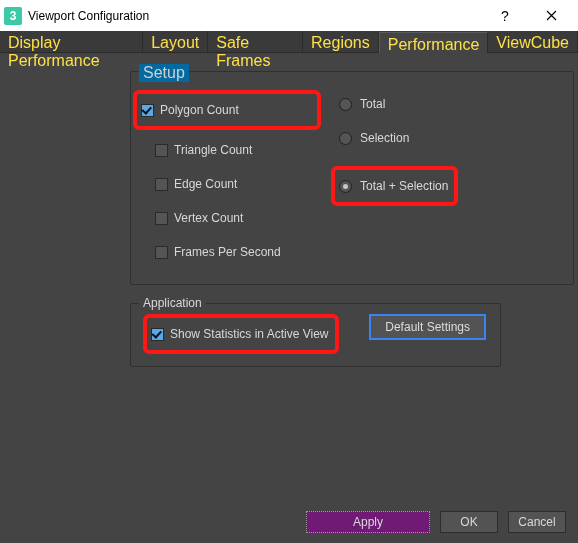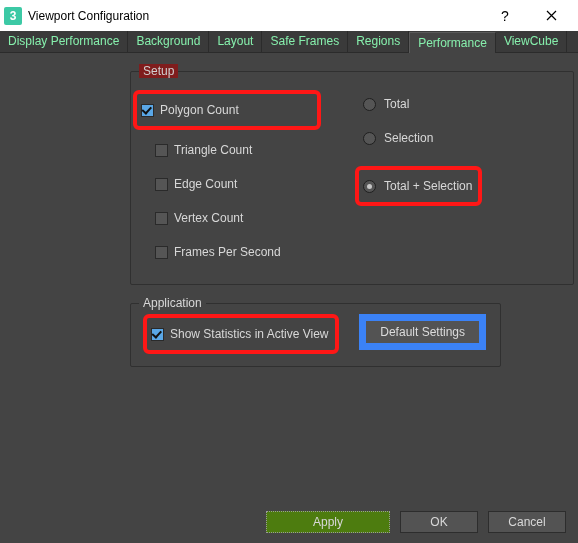--- a/index.html
+++ b/index.html
@@ -2,43 +2,43 @@
 <html><head>
 <meta charset="utf-8">
 <style>
 *{box-sizing:border-box;margin:0;padding:0}
 body{width:578px;height:543px;background:#444444;font-family:"Segoe UI",Tahoma,sans-serif;font-size:12px;color:#d8d8d8;overflow:hidden}
 .titlebar{height:31px;background:#fff;display:flex;align-items:center;padding:0 4px;color:#000}
 .titlebar .icon3{width:18px;height:18px;background:#3cc9a5;border-radius:2px;display:flex;align-items:center;justify-content:center;color:#fff;font-weight:bold;font-size:12px;margin-right:6px}
 .titlebar .spacer{flex:1}
 .titlebar .winbtn{width:46px;height:31px;display:flex;align-items:center;justify-content:center;color:#000;font-size:14px}
 .tabstrip{height:22px;background:#3a3a3a;display:flex;align-items:stretch;border-bottom:1px solid #2b2b2b;padding:0}
-.tab{padding:3px 8px 0 8px;color:#86efac;font-size:12px;border-right:1px solid #2b2b2b;background:#3a3a3a;cursor:default}
+.tab{padding:3px 8px 0 8px;color:#fde047;font-size:16px;border-right:1px solid #2b2b2b;background:#3a3a3a;cursor:default}
 .tab.active{background:#444444;border-top:1px solid #5a5a5a;border-left:1px solid #5a5a5a;border-right:1px solid #2b2b2b;position:relative;top:1px}
 .content{padding:18px 6px 6px 6px}
 .fieldset{border:1px solid #303030;border-radius:2px;padding:10px 10px 12px 10px;margin:0 0 18px 124px;width:444px;position:relative}
-.fieldset .legend{position:absolute;top:-8px;left:8px;background:#7f1d1d;padding:0 4px;color:#d0d0d0;font-size:12px}
-.setup-grid{display:flex;gap:42px;padding-top:8px}
+.fieldset .legend{position:absolute;top:-8px;left:8px;background:#0369a1;padding:0 4px;color:#d0d0d0;font-size:16px}
+.setup-grid{display:flex;gap:18px;padding-top:8px}
 .col{display:flex;flex-direction:column}
 .row{display:flex;align-items:center;height:28px;margin-bottom:6px}
 .chk{width:13px;height:13px;border:1px solid #2a2a2a;background:#555;margin-right:6px;display:inline-flex;align-items:center;justify-content:center;flex-shrink:0}
 .chk.checked{background:#5aa7e6}
 .chk.checked::after{content:"";width:7px;height:4px;border-left:2px solid #111;border-bottom:2px solid #111;transform:rotate(-48deg) translate(0,-1px)}
 .radio{width:13px;height:13px;border-radius:50%;border:1px solid #1f1f1f;background:#555;margin-right:8px;display:inline-flex;align-items:center;justify-content:center;flex-shrink:0}
 .radio.selected::after{content:"";width:5px;height:5px;border-radius:50%;background:#c7c7c7}
 .hl{border:4px solid #ff1716;border-radius:6px;padding:2px 6px 2px 4px;margin-left:-8px}
 .hl .row{margin-bottom:0}
 .app-fieldset{border:1px solid #303030;border-radius:2px;margin-left:124px;width:371px;padding:10px 10px 12px 10px;position:relative}
 .app-fieldset .legend{position:absolute;top:-8px;left:8px;background:#444444;padding:0 4px}
 .app-row{display:flex;align-items:flex-start;gap:10px}
-.btn{background:#535353;border:7px solid #3b82f6;color:#dcdcdc;padding:4px 14px;font-size:12px;cursor:default}
+.btn{background:#535353;border:2px solid #3b82f6;color:#dcdcdc;padding:4px 14px;font-size:12px;cursor:default}
 .bottom{position:absolute;bottom:10px;right:12px;display:flex;gap:10px}
 .bottom .abtn{width:124px;height:22px;display:flex;align-items:center;justify-content:center;background:#535353;border:1px solid #2d2d2d}
-.bottom .abtn.apply{background:#4d7c0f;border:1px dotted #9a9a9a}
-.bottom .abtn.small{width:78px}
+.bottom .abtn.apply{background:#701a75;border:1px dotted #9a9a9a}
+.bottom .abtn.small{width:58px}
 .section-row{display:flex;align-items:center;height:28px}
 .pad-col{padding-left:14px}
 .col1{width:180px}
 </style>
 </head>
 <body>
 
 <div class="titlebar">
   <div class="icon3">3</div>
   <div>Viewport Configuration</div>
@@ -46,21 +46,20 @@
   <div class="winbtn">?</div>
   <div class="winbtn">
     <svg width="11" height="11" viewBox="0 0 11 11">
         <path d="M1 1 L10 10 M10 1 L1 10" stroke="#000" stroke-width="1.2"></path>
       </svg>
   </div>
 </div>
 
 <div class="tabstrip">
   <div class="tab">Display Performance</div>
-  <div class="tab">Background</div>
   <div class="tab">Layout</div>
   <div class="tab">Safe Frames</div>
   <div class="tab">Regions</div>
   <div class="tab active">Performance</div>
   <div class="tab">ViewCube</div>
 </div>
 
 <div class="content">
 
   <div class="fieldset">

